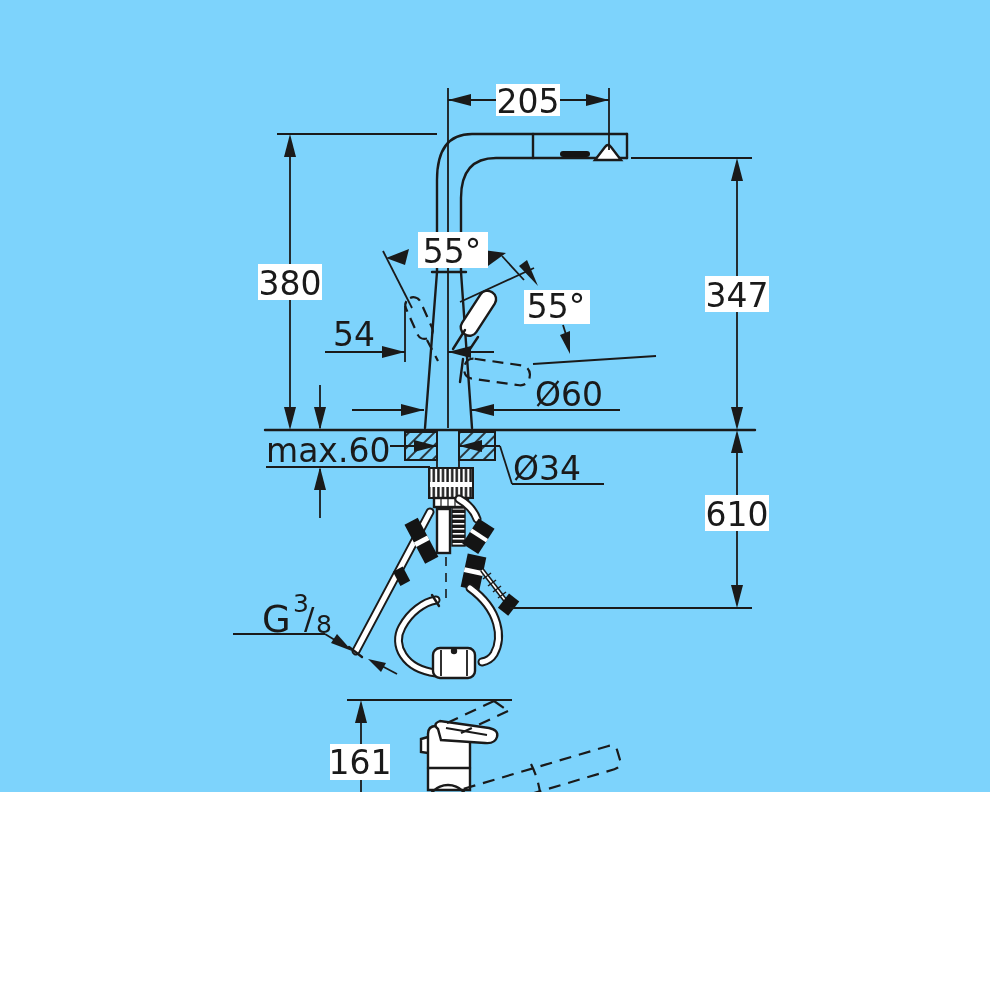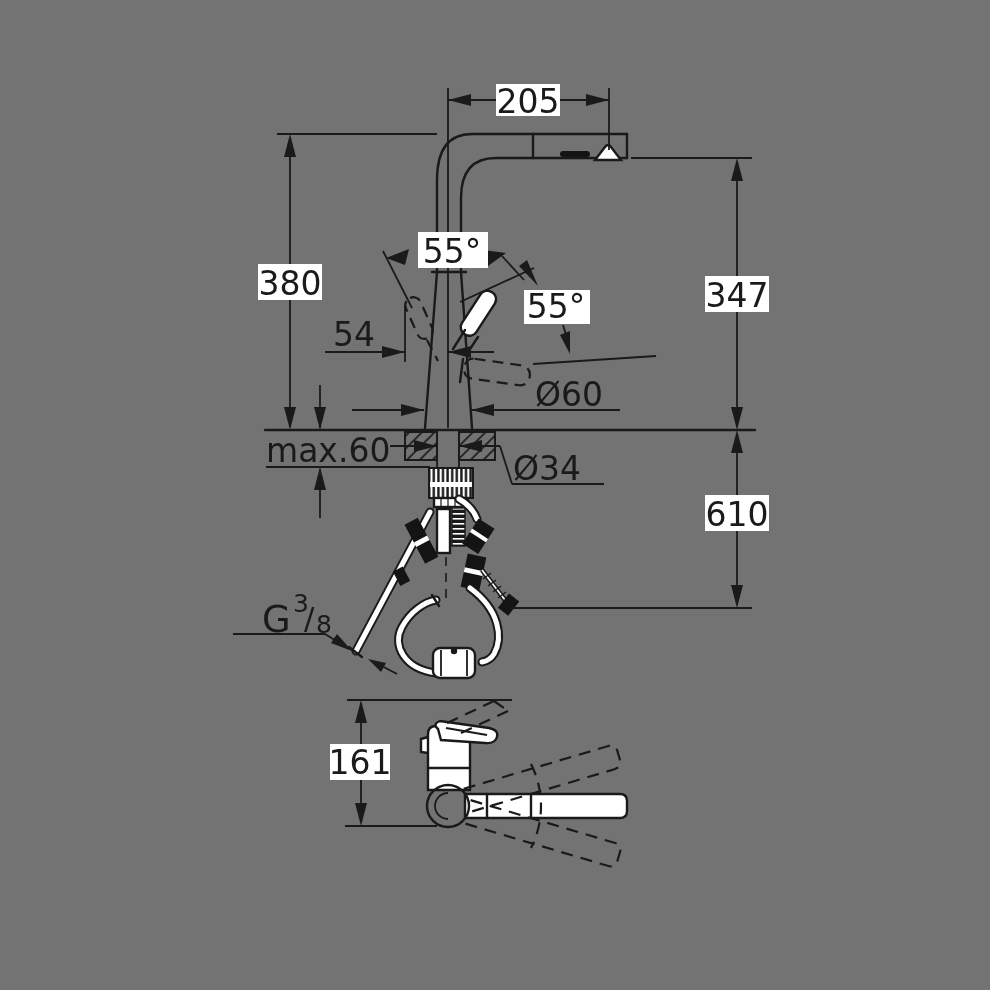--- a/index.html
+++ b/index.html
@@ -1,16 +1,16 @@
 <!DOCTYPE html>
 <html><head>
 <meta charset="utf-8">
 <style>
   html,body{margin:0;padding:0;background:#ffffff;}
-  .sheet{width:990px;height:990px;background:#737373;position:relative;overflow:hidden;}
+  .sheet{width:990px;height:792px;background:#7dd3fc;position:relative;overflow:hidden;}
   svg{display:block;font-family:"DejaVu Sans","Liberation Sans",sans-serif;}
   .dim-text{font-size:33px;fill:#1a1a1a;}
   .dim-text-sm{font-size:25px;fill:#1a1a1a;}
   .thread-g{font-size:37px;fill:#1a1a1a;}
   .thread-slash{font-size:31px;fill:#1a1a1a;}
   .ln{stroke:#1a1a1a;stroke-width:1.8;fill:none;}
   .ol{stroke:#1a1a1a;stroke-width:2.4;fill:none;stroke-linecap:round;}
   .olw{stroke:#1a1a1a;stroke-width:2.4;fill:#ffffff;}
   .ah{fill:#1a1a1a;stroke:none;}
   .dash{stroke:#1a1a1a;stroke-width:2.2;fill:none;stroke-dasharray:11 7;}

